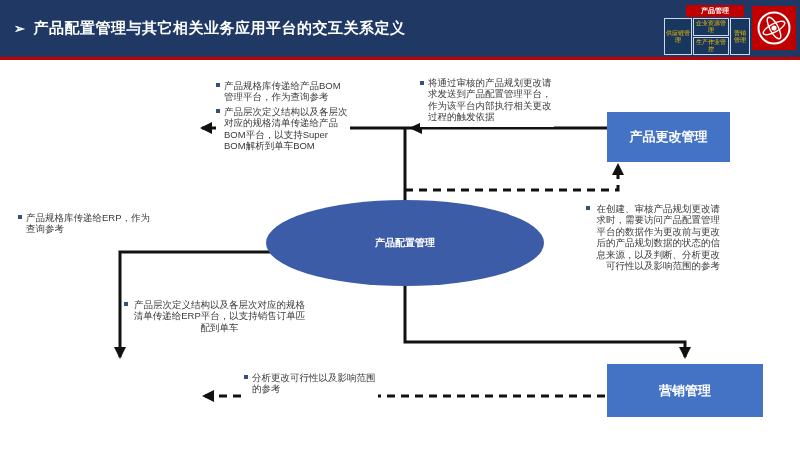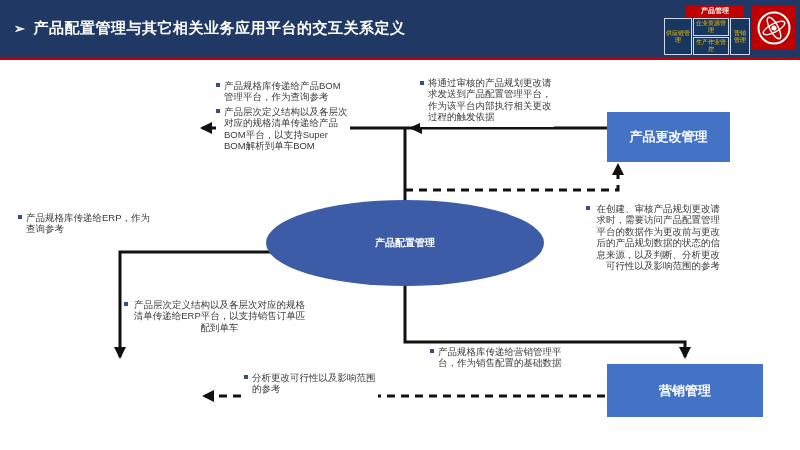--- a/index.html
+++ b/index.html
@@ -132,26 +132,20 @@
     </div>
   </div>
 
   <div class="note" id="note-erp2">
     <div class="note-item">
       <span class="bullet"></span>
       <span>产品层次定义结构以及各层次对应的规格清单传递给ERP平台，以支持销售订单匹配到单车</span>
     </div>
   </div>
 
-  <div class="note" id="note-mkt-in">
-    <div class="note-item">
-      <span class="bullet"></span>
-      <span>产品规格库传递给营销管理平台，作为销售配置的基础数据</span>
-    </div>
-  </div>
 
   <div class="note" id="note-mkt-erp">
     <div class="note-item">
       <span class="bullet"></span>
       <span>分析更改可行性以及影响范围的参考</span>
     </div>
   </div>
 
 </div>
 

